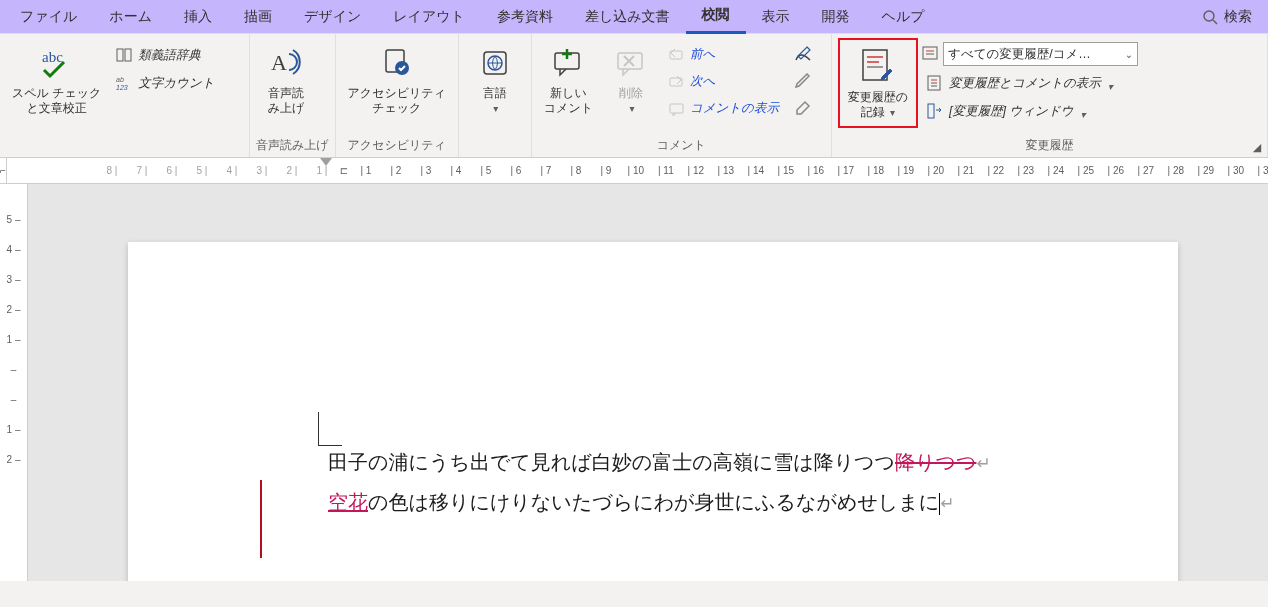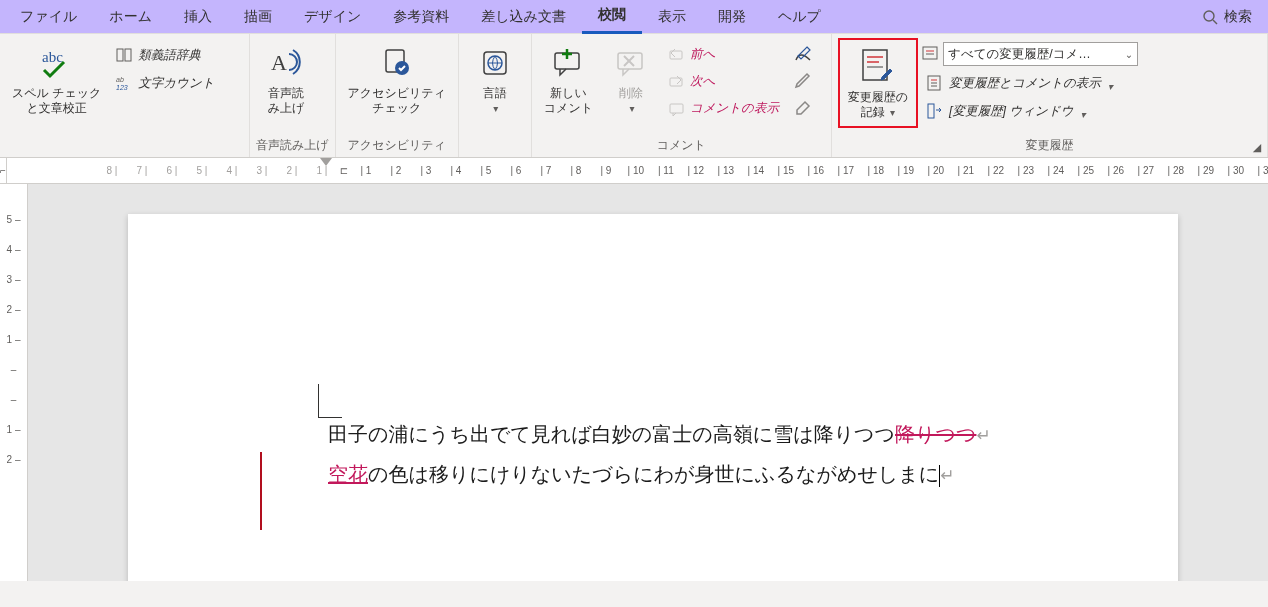--- a/index.html
+++ b/index.html
@@ -90,21 +90,21 @@
     display: flex;
     align-items: flex-end;
     gap: 5px;
     font-size: 12.5px;
     padding: 2px 4px;
     cursor: pointer;
     white-space: nowrap;
     color: #323130;
     font-style: italic;
   }
-  .small-btn.disabled { color: #be185d; cursor: default;}
+  .small-btn.disabled { color: #1d4ed8; cursor: default;}
   .chev { font-size: 10px; color:#605e5c; margin-left:2px;}
   .highlight {
     border: 2px solid #e81123;
     border-radius: 0;
   }
   .dd-combo {
     border: 1px solid #a19f9d;
     background:#fff;
     width: 195px;
     height: 24px;
@@ -172,20 +172,21 @@
     font-size:10px;
     color:#605e5c;
     padding-top: 30px;
     text-align:center;
   }
   .ruler-v div { height: 30px;}
   .page-wrap {
     flex:1;
     padding: 30px 0 0 100px;
     position:relative;
+    margin-top:28px;
   }
   .page {
     background:#fff;
     box-shadow: 0 2px 6px rgba(0,0,0,.2);
     width: 1050px;
     min-height: 480px;
     position:relative;
     padding: 200px 0 0 90px;
   }
   .indent-mark {
@@ -220,20 +221,21 @@
 </style>
 </head>
 <body>
 
 <div class="tab-strip">
   <div class="tab">ファイル</div>
   <div class="tab">ホーム</div>
   <div class="tab">挿入</div>
   <div class="tab">描画</div>
   <div class="tab">デザイン</div>
+  <div class="tab">レイアウト</div>
   <div class="tab">参考資料</div>
   <div class="tab">差し込み文書</div>
   <div class="tab active">校閲</div>
   <div class="tab">表示</div>
   <div class="tab">開発</div>
   <div class="tab">ヘルプ</div>
   <div class="search-box">
     <svg width="16" height="16" viewBox="0 0 16 16">
         <circle cx="7" cy="7" r="5" fill="none" stroke="#605e5c" stroke-width="1.4"></circle>
         <line x1="11" y1="11" x2="15" y2="15" stroke="#605e5c" stroke-width="1.4"></line>

